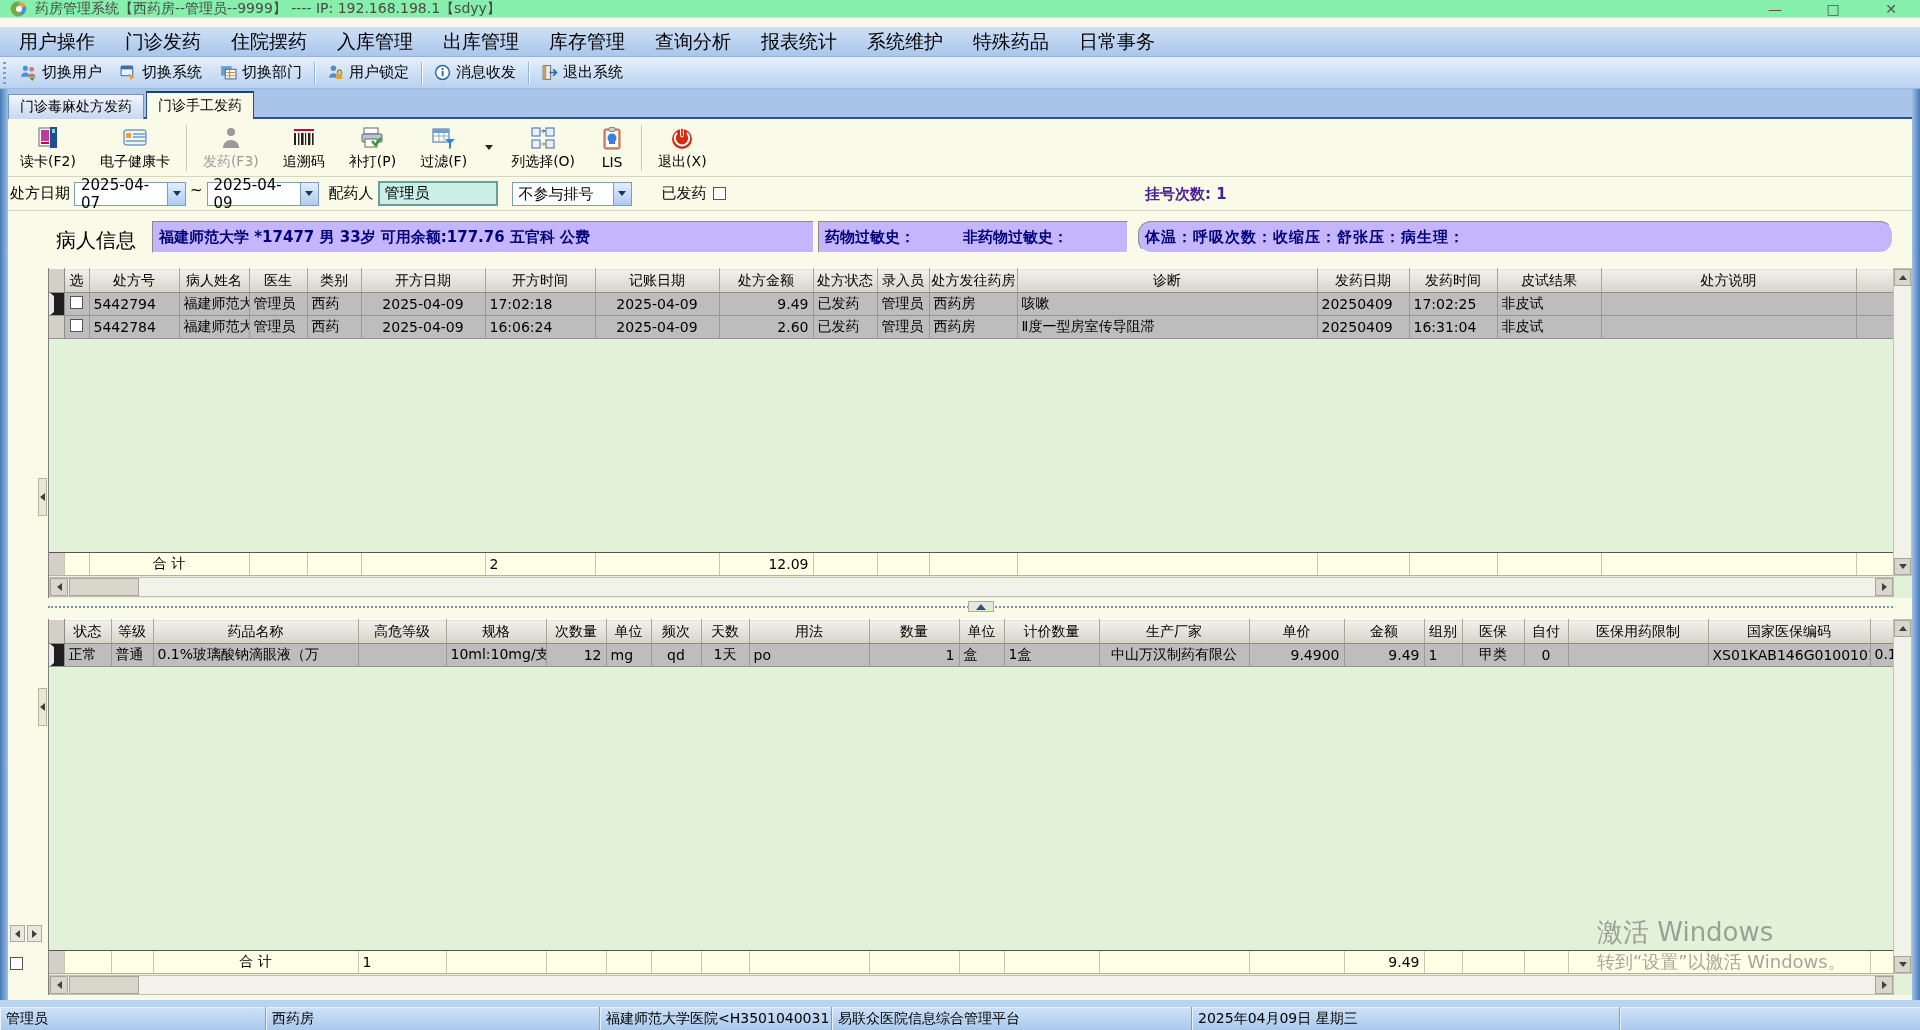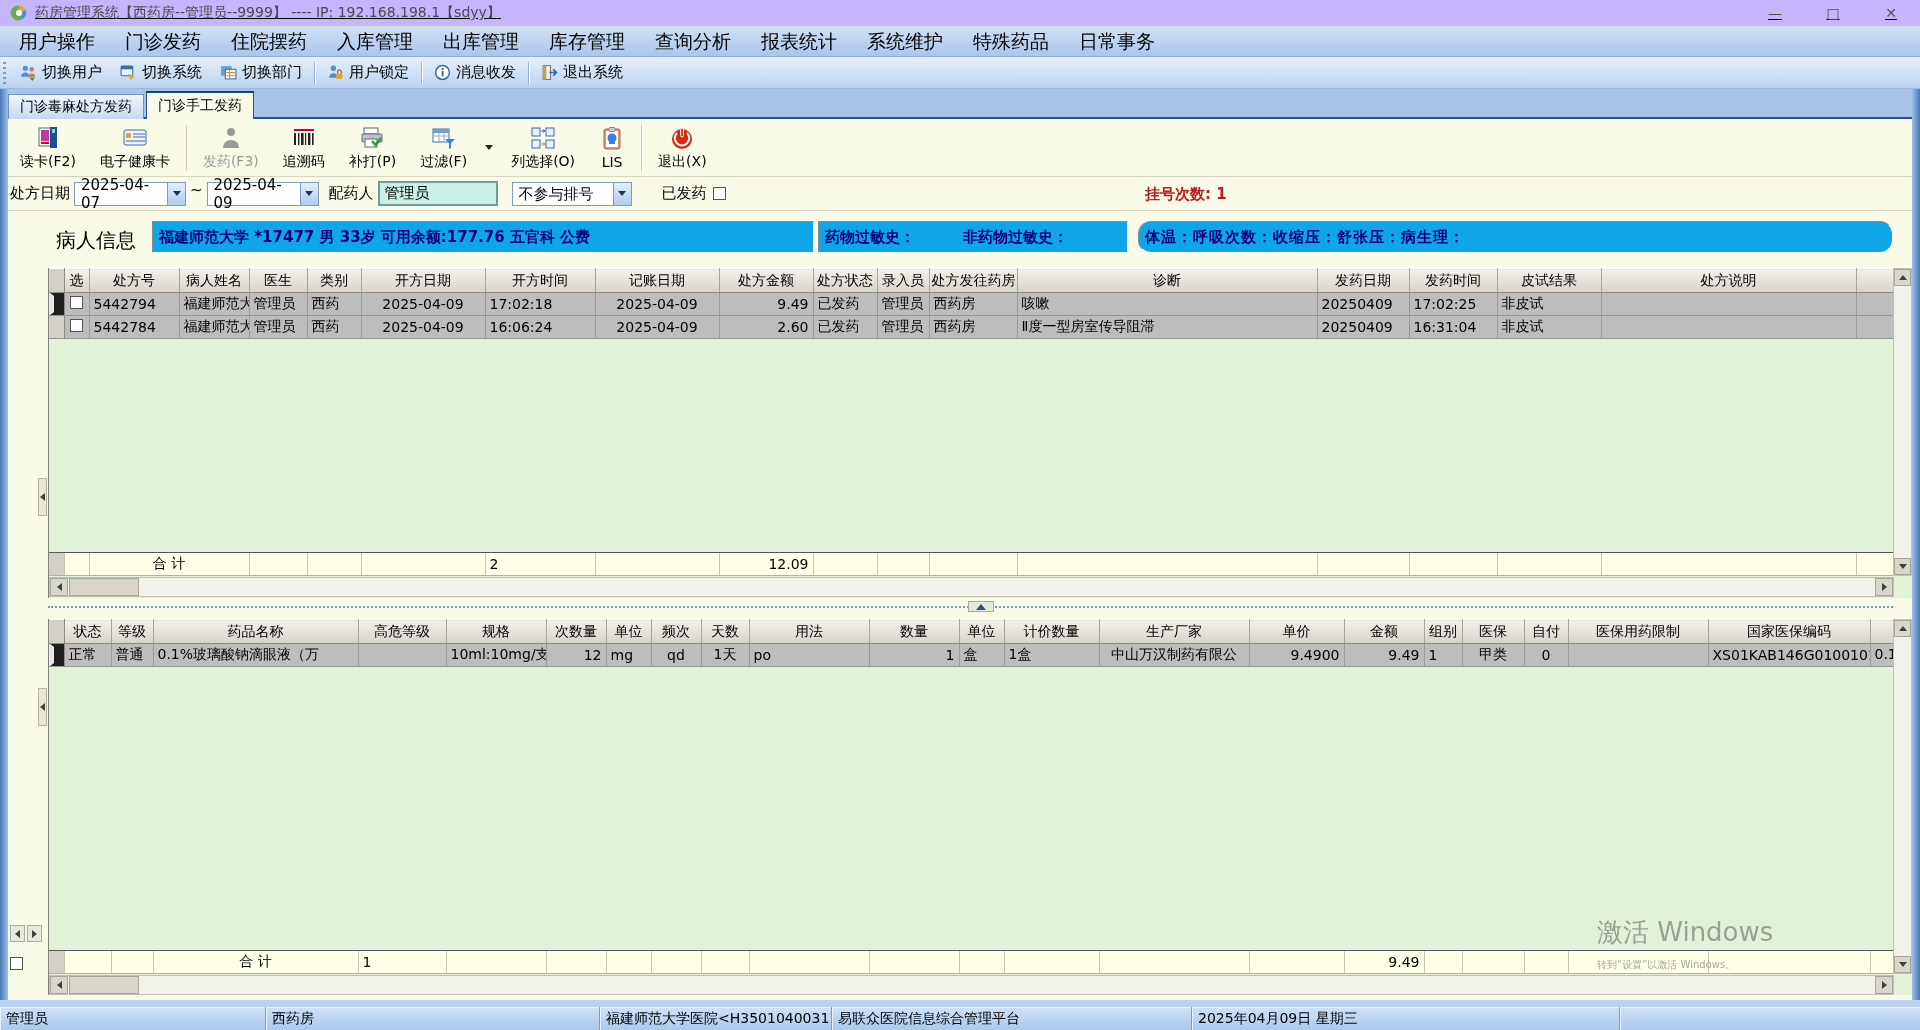--- a/index.html
+++ b/index.html
@@ -1,20 +1,20 @@
 <!DOCTYPE html>
 <html><head>
 <meta charset="utf-8">
 <style>
   html,body{margin:0;padding:0;background:#666;}
   *{box-sizing:border-box;font-family:"DejaVu Sans","Liberation Sans",sans-serif;}
   #screen{position:relative;width:1920px;height:1030px;background:#fafae8;overflow:hidden;}
 
   
-  .titlebar{position:absolute;left:0;top:0;width:1920px;height:27px;background:#c4b5fd;border-bottom:1px solid #d8d8d8;display:flex;align-items:center;text-decoration:underline;}
+  .titlebar{position:absolute;left:0;top:0;width:1920px;height:18px;background:#86efac;border-bottom:1px solid #d8d8d8;display:flex;align-items:center;}
   .appicon{width:18px;height:18px;margin:0 7px 0 10px;}
   .title{font-size:14px;color:#4a4a4a;}
   .wctrls{margin-left:auto;display:flex;height:100%;}
   .wbtn{width:58px;height:100%;display:flex;align-items:center;justify-content:center;font-size:14px;color:#555;}
 
   
   .menubar{position:absolute;left:0;top:27px;width:1920px;height:30px;background:linear-gradient(#cfe0f6,#a9c6ec);border-bottom:1px solid #8fb0d8;display:flex;align-items:center;padding-left:4px;}
   .mitem{padding:0 15px;font-size:19px;color:#000;}
 
   
@@ -39,41 +39,41 @@
   .dropbtn{display:flex;align-items:center;justify-content:center;width:20px;height:40px;}
 
   
   .filterrow{position:absolute;left:0;top:177px;width:1920px;height:34px;background:#fafae8;border-bottom:1px solid #d6d6c2;display:flex;align-items:center;padding-left:10px;font-size:15px;color:#000;}
   .combo{height:24px;border:1px solid #7f9db9;background:#fff;display:flex;align-items:stretch;margin:0 4px;}
   .combo .val{padding:1px 6px 0 6px;font-size:15px;display:flex;align-items:center;}
   .combo .cbtn{width:18px;background:linear-gradient(#e3eefb,#aecbf0);border-left:1px solid #7f9db9;display:flex;align-items:center;justify-content:center;}
   .tri-d{width:0;height:0;border-left:4px solid transparent;border-right:4px solid transparent;border-top:5px solid #17365e;}
   .inputbox{height:25px;border:2px solid #6a9e96;background:#c9efe7;padding:0 5px;font-size:15px;display:flex;align-items:center;margin:0 4px;min-width:120px;}
   .checkbox{width:13px;height:13px;background:#fff;border:1px solid #555;display:inline-block;}
-  .visit{position:absolute;left:1145px;top:8px;color:#b91c1c;font-weight:bold;font-size:15px;}
+  .visit{position:absolute;left:1145px;top:8px;color:#4c1d95;font-weight:bold;font-size:15px;}
 
   
   .frameL{position:absolute;left:0;top:89px;width:8px;height:918px;background:linear-gradient(90deg,#4a7ab8,#9cc0e8);}
   .frameR{position:absolute;left:1912px;top:89px;width:8px;height:918px;background:linear-gradient(90deg,#9cc0e8,#4a7ab8);}
   .frameB{position:absolute;left:0;top:1000px;width:1920px;height:7px;background:#b9d3f1;}
 
   
   .sidepanel{position:absolute;left:8px;top:211px;width:40px;height:789px;background:#fafae8;border-right:1px dotted #7a9cc8;overflow:hidden;}
   .side-pending{position:absolute;left:5px;top:7px;font-size:15px;color:#000;white-space:nowrap;}
   .side-rx{position:absolute;left:2px;top:30px;width:40px;height:25px;background:#b9d2f0;border:1px solid #5b85c0;font-size:15px;color:#000;display:flex;align-items:center;padding-left:3px;white-space:nowrap;}
   .collapser{position:absolute;width:9px;height:38px;background:#e8e8d8;border:1px solid #b5b5a0;display:flex;align-items:center;justify-content:center;}
   .tri-l{width:0;height:0;border-top:4px solid transparent;border-bottom:4px solid transparent;border-right:5px solid #404040;}
   .tri-r{width:0;height:0;border-top:4px solid transparent;border-bottom:4px solid transparent;border-left:5px solid #404040;}
   .tri-u{width:0;height:0;border-left:4px solid transparent;border-right:4px solid transparent;border-bottom:5px solid #404040;}
   .tri-u2{width:0;height:0;border-left:5px solid transparent;border-right:5px solid transparent;border-bottom:6px solid #2b4f8e;}
   .minibtn{position:absolute;width:15px;height:17px;background:#e9e9db;border:1px solid #aaa;display:flex;align-items:center;justify-content:center;}
 
   
   .patient-label{position:absolute;left:56px;top:227px;font-size:20px;color:#000;font-family:Liberation Serif, serif;}
-  .pbox{position:absolute;top:221px;height:32px;background:#0ea5e9;border:1px solid;border-color:#8a8a8a #ffffff #ffffff #8a8a8a;display:flex;align-items:center;padding:8px 6px;font-size:15px;font-weight:600;color:#00007a;white-space:nowrap;overflow:hidden;}
+  .pbox{position:absolute;top:221px;height:32px;background:#c4b5fd;border:1px solid;border-color:#8a8a8a #ffffff #ffffff #8a8a8a;display:flex;align-items:center;padding:8px 6px;font-size:15px;font-weight:600;color:#00007a;white-space:nowrap;overflow:hidden;}
 
   
   .gridwrap{position:absolute;background:#e2f2d9;border-left:1px solid #808080;}
   table.grid{border-collapse:collapse;table-layout:fixed;width:100%;}
   .grid th{background:linear-gradient(#f2f1ec,#d7d3c9);border-right:1px solid #a9a598;border-bottom:1px solid #8f8b80;border-top:1px solid #fff;font-size:14px;font-weight:normal;color:#000;height:24px;padding:0 2px;overflow:hidden;white-space:nowrap;}
   .grid td{font-size:14px;color:#000;height:23px;padding:0 4px;overflow:hidden;white-space:nowrap;border-right:1px solid #9a9a9a;border-bottom:1px solid #959595;}
   .grid tr.drow td{background:#bdbdbd;}
   td.ind,th.ind{background:#d4d0c8 !important;border-right:1px solid #8f8b80;padding:0;}
   td.ind.cur{background:#1e1e1e !important;}
   td.ind .tri-r{border-left-color:#e8e8e8;margin:auto;}
@@ -101,21 +101,21 @@
   .splitline{position:absolute;left:0;top:6px;width:100%;border-top:2px dotted #6f93c2;}
   .splitbtn{position:absolute;left:920px;top:1px;width:26px;height:11px;background:#e8e8d8;border:1px solid #aaa;display:flex;align-items:center;justify-content:center;}
 
   
   .statusbar{position:absolute;left:0;top:1007px;width:1920px;height:23px;background:linear-gradient(#cfe2f7,#a9c9ec);display:flex;}
   .ssec{height:100%;display:flex;align-items:center;padding-left:6px;font-size:14px;color:#000;border-right:1px solid #7d9ec9;box-shadow:inset 1px 1px 0 #e8f2fc;white-space:nowrap;overflow:hidden;}
 
   
   .watermark{position:absolute;left:1597px;top:915px;z-index:50;pointer-events:none;color:rgba(110,110,110,.62);}
   .wm1{font-size:26px;}
-  .wm2{font-size:10px;margin-top:8px;}
+  .wm2{font-size:18px;}
 </style>
 </head>
 <body>
 
 <div id="screen">
 
   <div class="titlebar">
     <svg class="appicon" viewBox="0 0 24 24">
       <path d="M12 2a10 10 0 0 1 9 6l-9 3z" fill="#e8a33d"></path>
       <path d="M21 8a10 10 0 0 1-6 13l-4-9z" fill="#4a90d9"></path>

